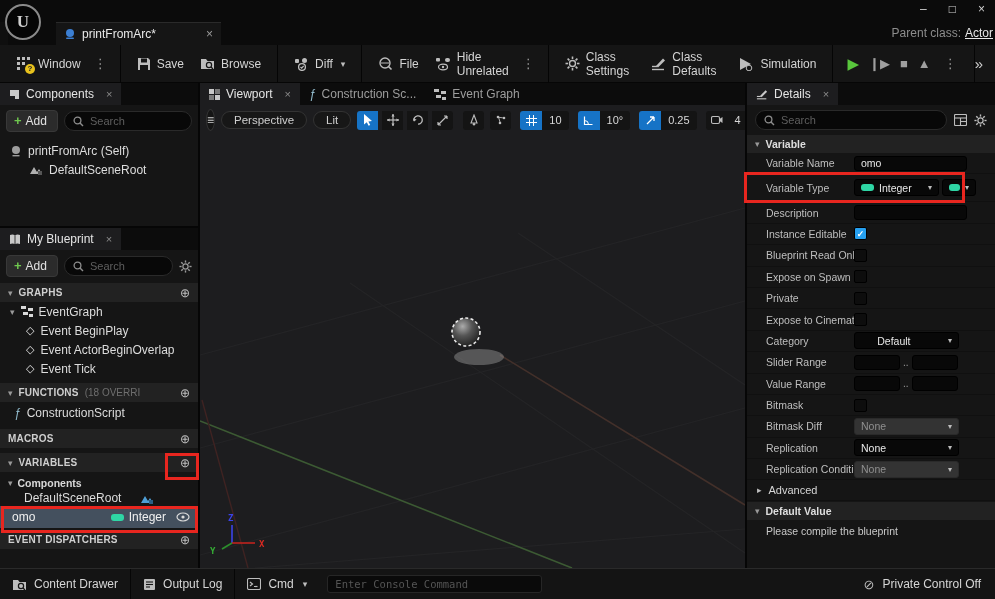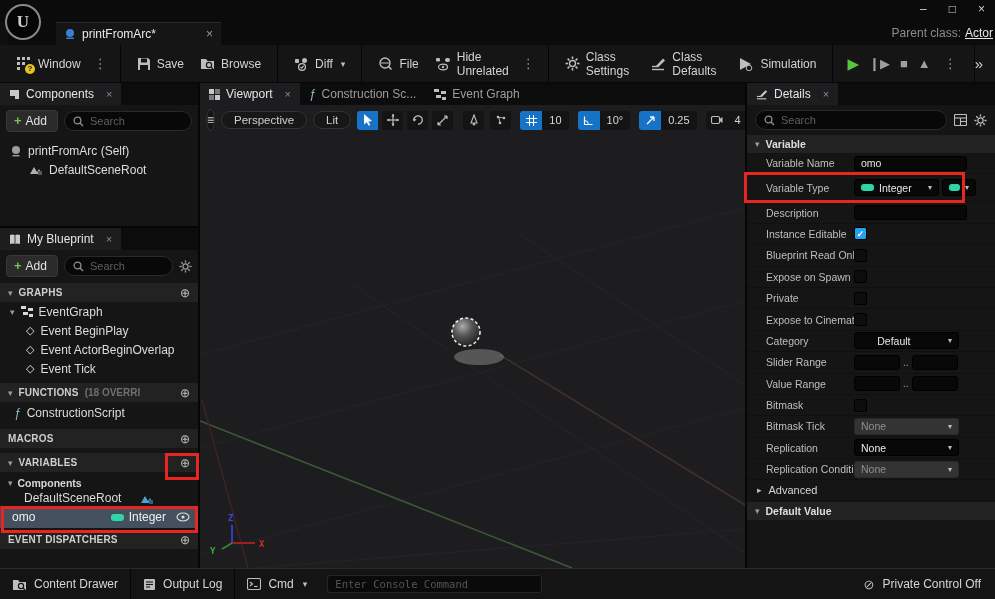--- a/index.html
+++ b/index.html
@@ -53,21 +53,21 @@
   .components-panel { height:145px; border-bottom:2px solid #060606; }
   .panel-body-pad { padding:5px 6px; display:flex; gap:6px; align-items:center; }
   .tree { padding-top:4px; }
   .trow { display:flex; align-items:center; gap:6px; height:19px; padding-left:10px; color:#dddddd; }
   .trow.indent { padding-left:30px; }
 
   .mybp-panel { height:340px; display:flex; flex-direction:column; }
   .sect { height:19px; background:#222222; display:flex; align-items:center; padding:0 8px; gap:6px; margin-top:5px; }
   .sect .tri { color:#9a9a9a; font-size:9px; }
   .sect .name { font-size:10px; font-weight:bold; color:#cfcfcf; letter-spacing:.2px; }
-  .sect .suffix { font-size:10px; color:#6f6f6f; font-weight:bold; }
+  .sect .suffix { font-size:10px; color:#6f6f6f; font-weight:normal; }
   .sect .pc { margin-left:auto; color:#bdbdbd; font-size:12px; }
   .bprow { display:flex; align-items:center; gap:6px; height:19px; padding-left:10px; color:#dcdcdc; }
   .bprow.ev { padding-left:26px; }
   .bprow .dmd { color:#e3e3e3; font-size:11px; }
   .grp { display:flex; align-items:center; gap:5px; height:15px; padding-left:8px; }
   .grp .tri { color:#9a9a9a; font-size:9px; }
   .grp .name { font-size:10.5px; font-weight:bold; color:#d8d8d8; }
   .varrow { display:flex; align-items:center; height:22px; padding:0 8px 0 12px; background:#44505e; color:#f0f0f0; }
   .pill { width:13px; height:7px; border-radius:3px; background:#2fd6a5; display:inline-block; }
   .varrow .tname { margin-left:auto; margin-right:4px; display:flex; align-items:center; gap:5px; }
@@ -714,21 +714,21 @@
     </div>
 
     <div class="drow">
       <span class="lbl">Bitmask</span>
       <span class="ctl">
           <span class="checkbox"></span>
         </span>
     </div>
 
     <div class="drow">
-      <span class="lbl">Bitmask Tick</span>
+      <span class="lbl">Bitmask Diff</span>
       <span class="ctl">
         <span class="ddown dis" style="width:105px;">
           <span>None</span>
           <span class="chev">▾</span>
         </span>
       </span>
     </div>
     <div class="drow">
       <span class="lbl">Replication</span>
       <span class="ctl">
@@ -750,20 +750,21 @@
 
     <div class="advrow">
       <span style="font-size:9px;color:#bdbdbd;">▸</span>
       <span>Advanced</span>
     </div>
 
     <div class="dsect" style="margin-top:1px;">
       <span class="tri">▾</span>
       <span class="name">Default Value</span>
     </div>
+    <div class="note">Please compile the blueprint</div>
   </div>
 
   <div class="statusbar">
     <div class="sbtn">
       <svg class="icn" width="15" height="13" viewBox="0 0 15 13">
           <path d="M1 2 h5 l1.5 2 H14 v8 H1 z" fill="#bdbdbd"></path>
           <circle cx="9" cy="8" r="2.6" fill="none" stroke="#151515" stroke-width="1.2"></circle>
           <line x1="11" y1="10" x2="13" y2="12" stroke="#151515" stroke-width="1.2"></line>
         </svg>
       <span>Content Drawer</span>

